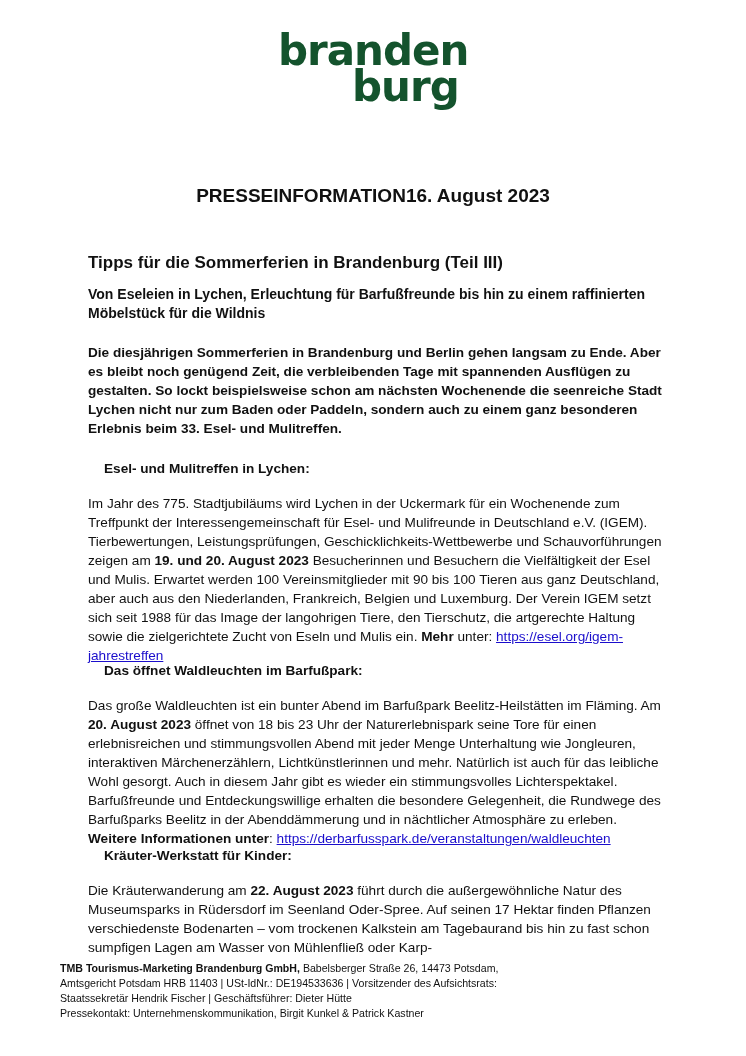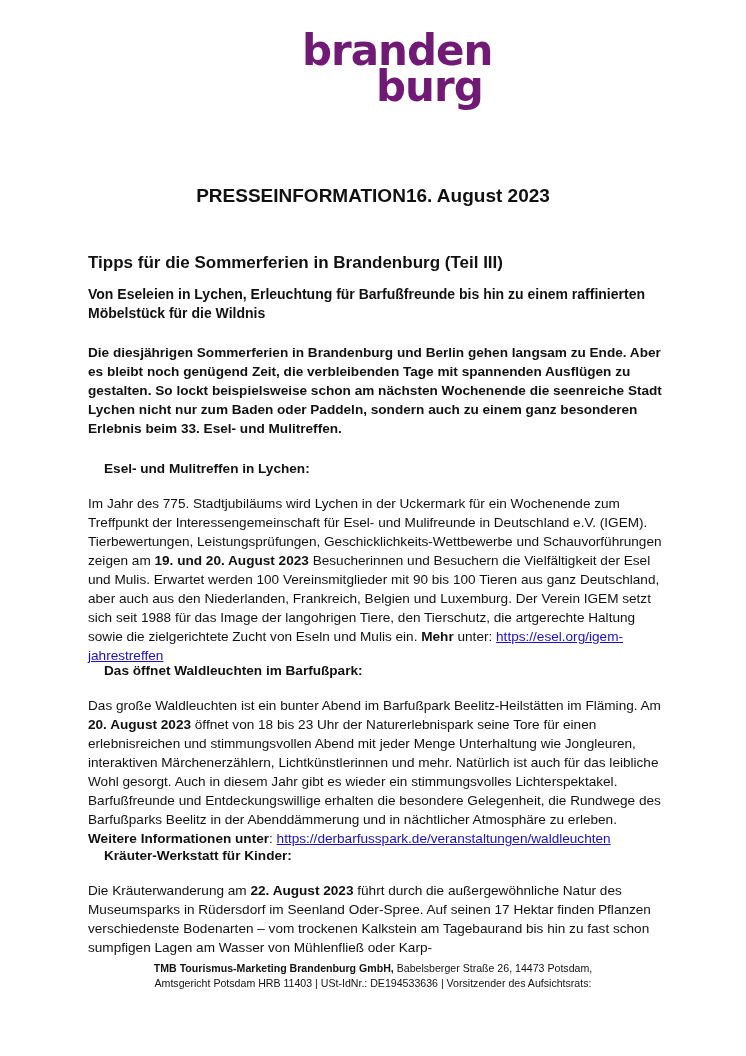--- a/index.html
+++ b/index.html
@@ -1,31 +1,31 @@
 <!DOCTYPE html>
 <html><head>
   <meta charset="utf-8">
   <style>
     html, body { margin: 0; padding: 0; background: #ffffff; }
     body { width: 746px; height: 1056px; position: relative; overflow: hidden; font-family: "Liberation Sans", sans-serif; color: #111111; }
-    .logo { position: absolute; left: 278px; top: 30px; width: 190px; height: 90px; color: #701a75; font-family: "DejaVu Sans", sans-serif; font-weight: bold; margin-left: 24px; }
+    .logo { position: absolute; left: 278px; top: 30px; width: 190px; height: 90px; color: #14532d; font-family: "DejaVu Sans", sans-serif; font-weight: bold; }
     .logo .l1 { position: absolute; left: 0; top: 0; font-size: 42px; letter-spacing: -1px; line-height: 42px; }
     .logo .l2 { position: absolute; left: 74px; top: 36px; font-size: 42px; letter-spacing: -1px; line-height: 42px; }
     .hdr { position: absolute; left: 88px; top: 185px; width: 570px; display: flex; justify-content: center; font-weight: bold; font-size: 19px; }
     .title { position: absolute; left: 88px; top: 253px; font-size: 17px; font-weight: bold; }
     .subtitle { position: absolute; left: 88px; top: 285px; width: 570px; font-size: 14px; font-weight: bold; line-height: 19px; }
     .lead { position: absolute; left: 88px; top: 343px; width: 575px; font-size: 13.6px; font-weight: bold; line-height: 19px; }
     .section { position: absolute; left: 88px; width: 575px; font-size: 13.6px; line-height: 19px; }
     .section h3 { margin: 16px; font-size: 13.6px; font-weight: bold; }
     .section p { margin: 0; }
     a { color: #1a0dcc; text-decoration: underline; }
     .s1 { top: 443px; }
     .s2 { top: 645px; }
     .s3 { top: 830px; }
-    .footer { position: absolute; left: 60px; top: 961px; width: 626px; text-align: center; font-size: 10.6px; line-height: 15px; }
+    .footer { position: absolute; left: 60px; top: 961px; width: 626px; text-align: left; font-size: 10.6px; line-height: 15px; }
     .footer b { font-weight: bold; }
   </style>
 </head>
 <body>
 
 <div class="logo">
   <span class="l1">branden</span>
   <span class="l2">burg</span>
 </div>
 
@@ -49,13 +49,15 @@
 </div>
 
 <div class="section s3">
   <h3>Kräuter-Werkstatt für Kinder:</h3>
   <p><span>Die Kräuterwanderung am </span><b>22. August 2023</b><span> führt durch die außergewöhnliche Natur des Museumsparks in Rüdersdorf im Seenland Oder-Spree. Auf seinen 17 Hektar finden Pflanzen verschiedenste Bodenarten – vom trockenen Kalkstein am Tagebaurand bis hin zu fast schon sumpfigen Lagen am Wasser von Mühlenfließ oder Karp-</span></p>
 </div>
 
 <div class="footer">
   <div><b>TMB Tourismus-Marketing Brandenburg GmbH,</b><span> Babelsberger Straße 26, 14473 Potsdam,</span></div>
   <div>Amtsgericht Potsdam HRB 11403 | USt-IdNr.: DE194533636 | Vorsitzender des Aufsichtsrats:</div>
+  <div>Staatssekretär Hendrik Fischer | Geschäftsführer: Dieter Hütte</div>
+  <div>Pressekontakt: Unternehmenskommunikation, Birgit Kunkel &amp; Patrick Kastner</div>
 </div>
 
 </body></html>

